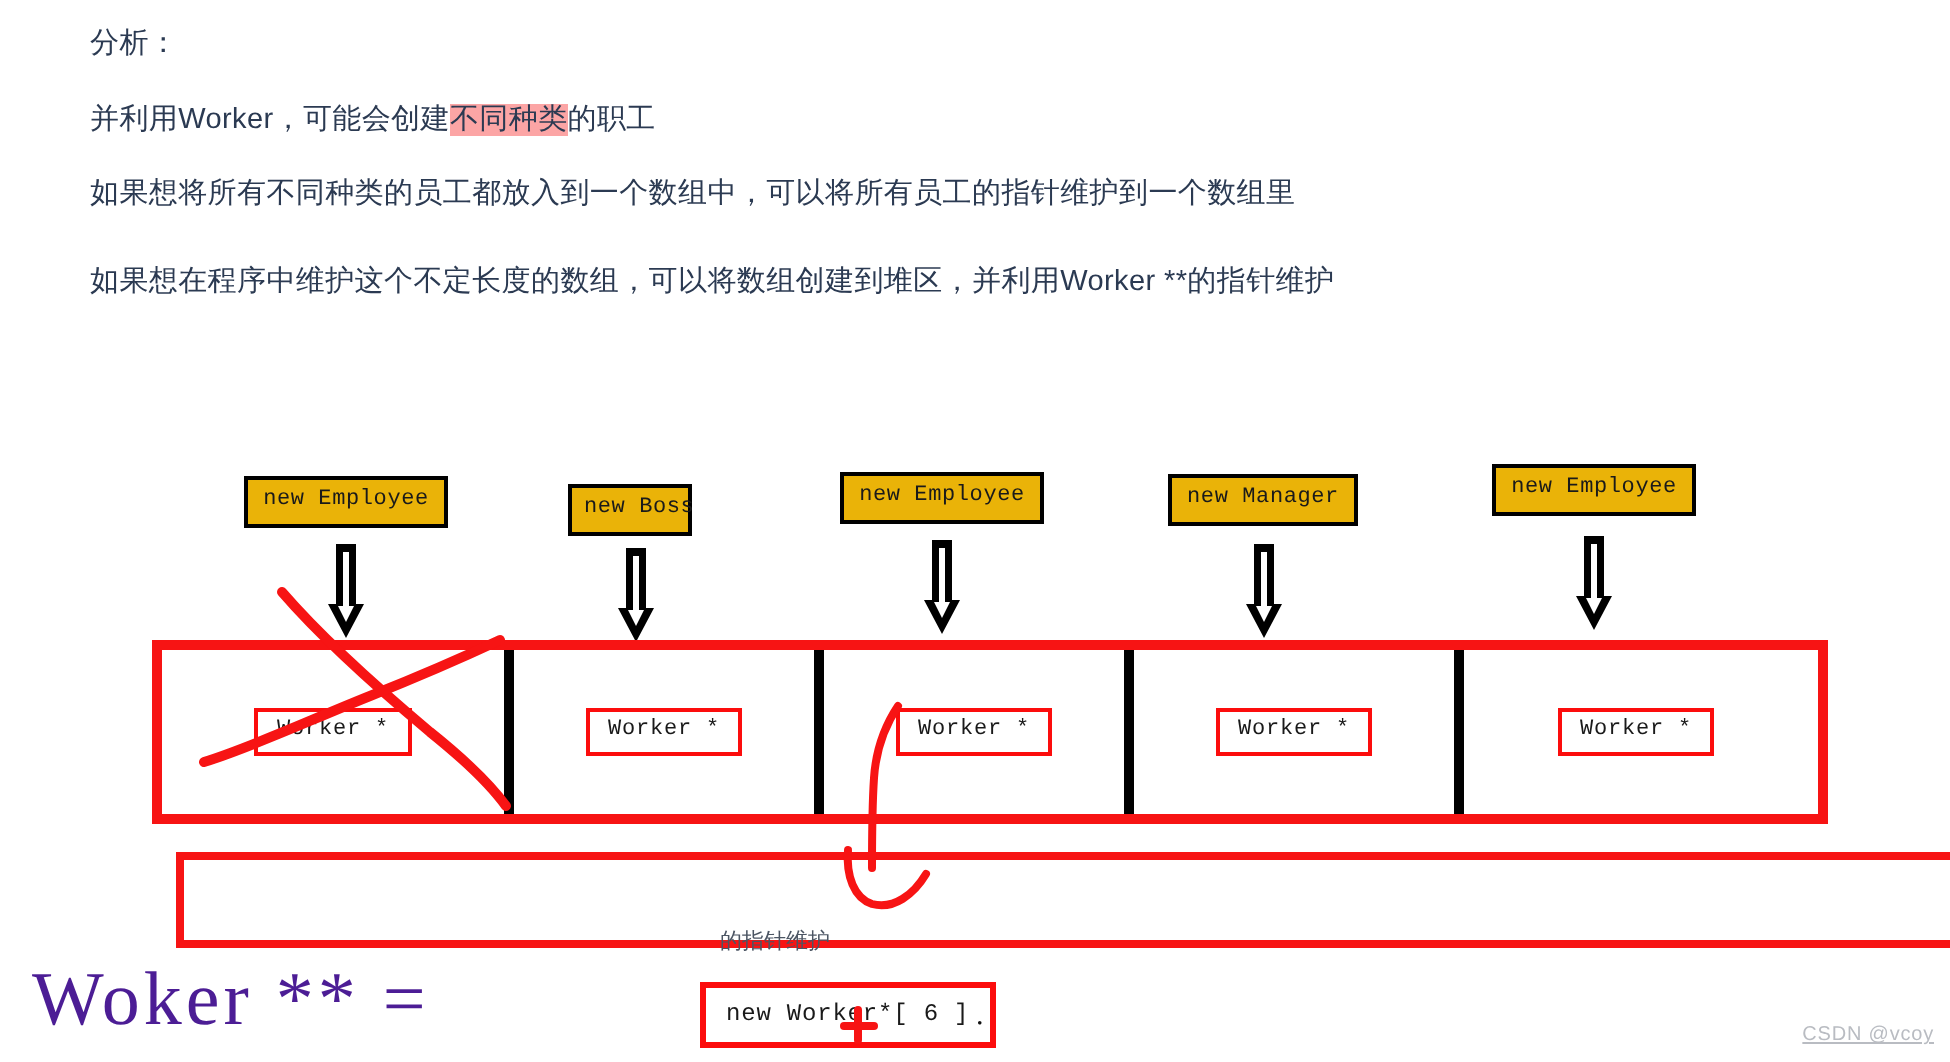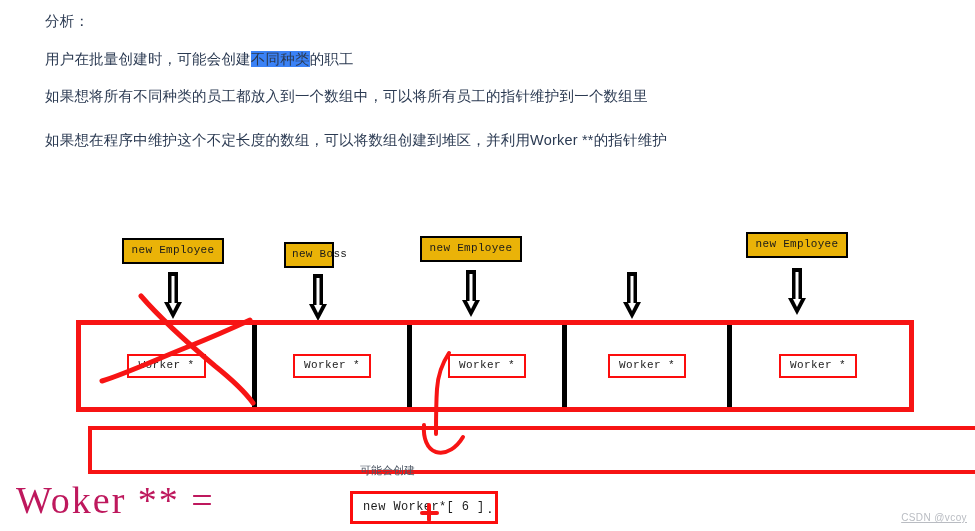--- a/index.html
+++ b/index.html
@@ -30,21 +30,21 @@
     color: #2b3a52;
     white-space: nowrap;
     letter-spacing: 0.2px;
     margin-left: 25px;
   }
   .para.p0 { top: 12px; }
   .para.p1 { top: 50px; }
   .para.p2 { top: 87px; }
   .para.p3 { top: 131px; }
   .hl {
-    background: #3b82f6;
+    background: #fca5a5;
     text-align: center;
   }
 
   
   #diagram {
     position: absolute;
     left: 0;
     top: 0;
     width: 975px;
     height: 531px;
@@ -132,21 +132,21 @@
     white-space: nowrap;
   }
 
   
   #formula {
     position: absolute;
     left: 16px;
     top: 478px;
     font-family: "Liberation Serif", serif;
     font-size: 38px;
-    color: #be185d;
+    color: #4c1d95;
     white-space: nowrap;
     letter-spacing: 2px;
   }
 
   #expr-box {
     position: absolute;
     left: 350px;
     top: 491px;
     border: 3px solid #fc0d0d;
     background: #ffffff;
@@ -190,32 +190,33 @@
     height: 531px;
     pointer-events: none;
   }
 </style>
 </head>
 <body>
 
 <div id="text-block">
   <div class="para p0">分析：</div>
 
-  <div class="para p1"><span>用户在批量创建时，可能会创建</span><span class="hl">不同种类</span><span>的职工</span></div>
+  <div class="para p1"><span>并利用Worker，可能会创建</span><span class="hl">不同种类</span><span>的职工</span></div>
 
   <div class="para p2">如果想将所有不同种类的员工都放入到一个数组中，可以将所有员工的指针维护到一个数组里</div>
 
   <div class="para p3">如果想在程序中维护这个不定长度的数组，可以将数组创建到堆区，并利用Worker **的指针维护</div>
 </div>
 
 <div id="diagram">
 
   <div class="nodebox" style="left: 122px; top: 238px; width: 102px;"><span>new Employee</span></div>
-  <div class="nodebox" style="left: 284px; top: 242px; width: 50px;"><span>new Boss</span></div>
+  <div class="nodebox" style="left: 284px; top: 242px; width: 62px;"><span>new Boss</span></div>
   <div class="nodebox" style="left: 420px; top: 236px; width: 102px;"><span>new Employee</span></div>
+  <div class="nodebox" style="left: 584px; top: 237px; width: 95px;"><span>new Manager</span></div>
   <div class="nodebox" style="left: 746px; top: 232px; width: 102px;"><span>new Employee</span></div>
 
   <div class="arrow" style="left: 163px; top: 272px;">
     <svg viewBox="0 0 20 48" width="20" height="48" xmlns="http://www.w3.org/2000/svg">
       <path d="M5 0 L15 0 L15 30 L19 30 L10 47 L1 30 L5 30 Z" fill="#000000"></path>
       <path d="M8.5 4 L11.5 4 L11.5 31 L14 31 L10 39 L6 31 L8.5 31 Z" fill="#ffffff"></path>
     </svg>
   </div>
   <div class="arrow" style="left: 308px; top: 274px;">
     <svg viewBox="0 0 20 48" width="20" height="48" xmlns="http://www.w3.org/2000/svg">
@@ -254,21 +255,21 @@
     </div>
     <div class="array-cell" style="width: 165px;">
       <span class="cell-label">Worker *</span>
     </div>
     <div class="array-cell" style="width: 172px;">
       <span class="cell-label">Worker *</span>
     </div>
   </div>
 
   <div id="heap-rect"></div>
-  <div id="heap-caption">可能会创建</div>
+  <div id="heap-caption">的指针维护</div>
 
   <div id="formula">Woker ** =</div>
   <div id="expr-box"><span>new Worker*[ 6 ]</span></div>
   <div id="expr-trailing-dot">.</div>
 
 </div>
 
 <svg id="annotations" viewBox="0 0 975 531" xmlns="http://www.w3.org/2000/svg">
 
   <g fill="none" stroke="#f71414" stroke-width="5" stroke-linecap="round" stroke-linejoin="round">

